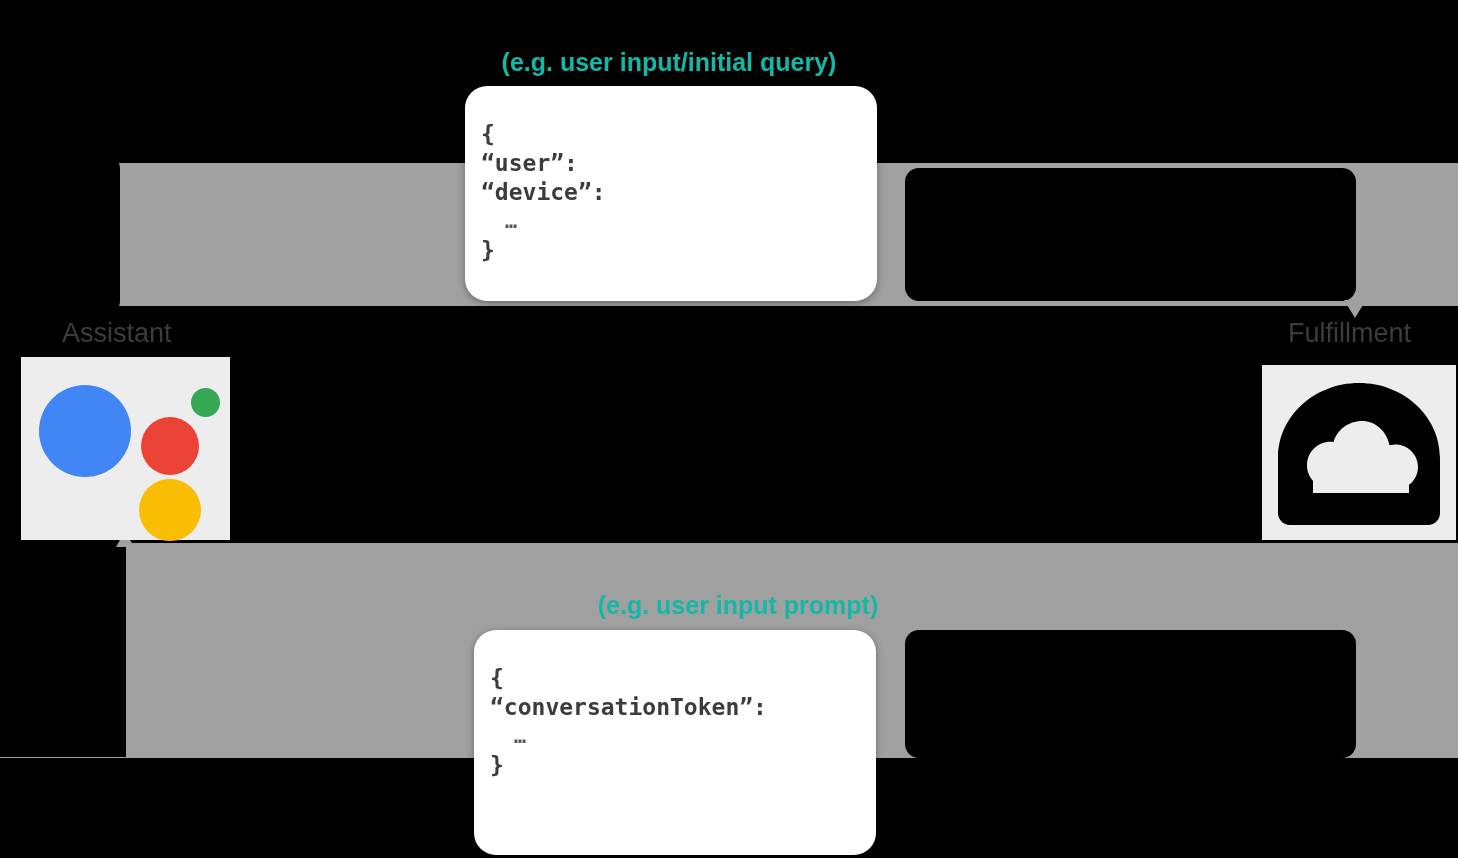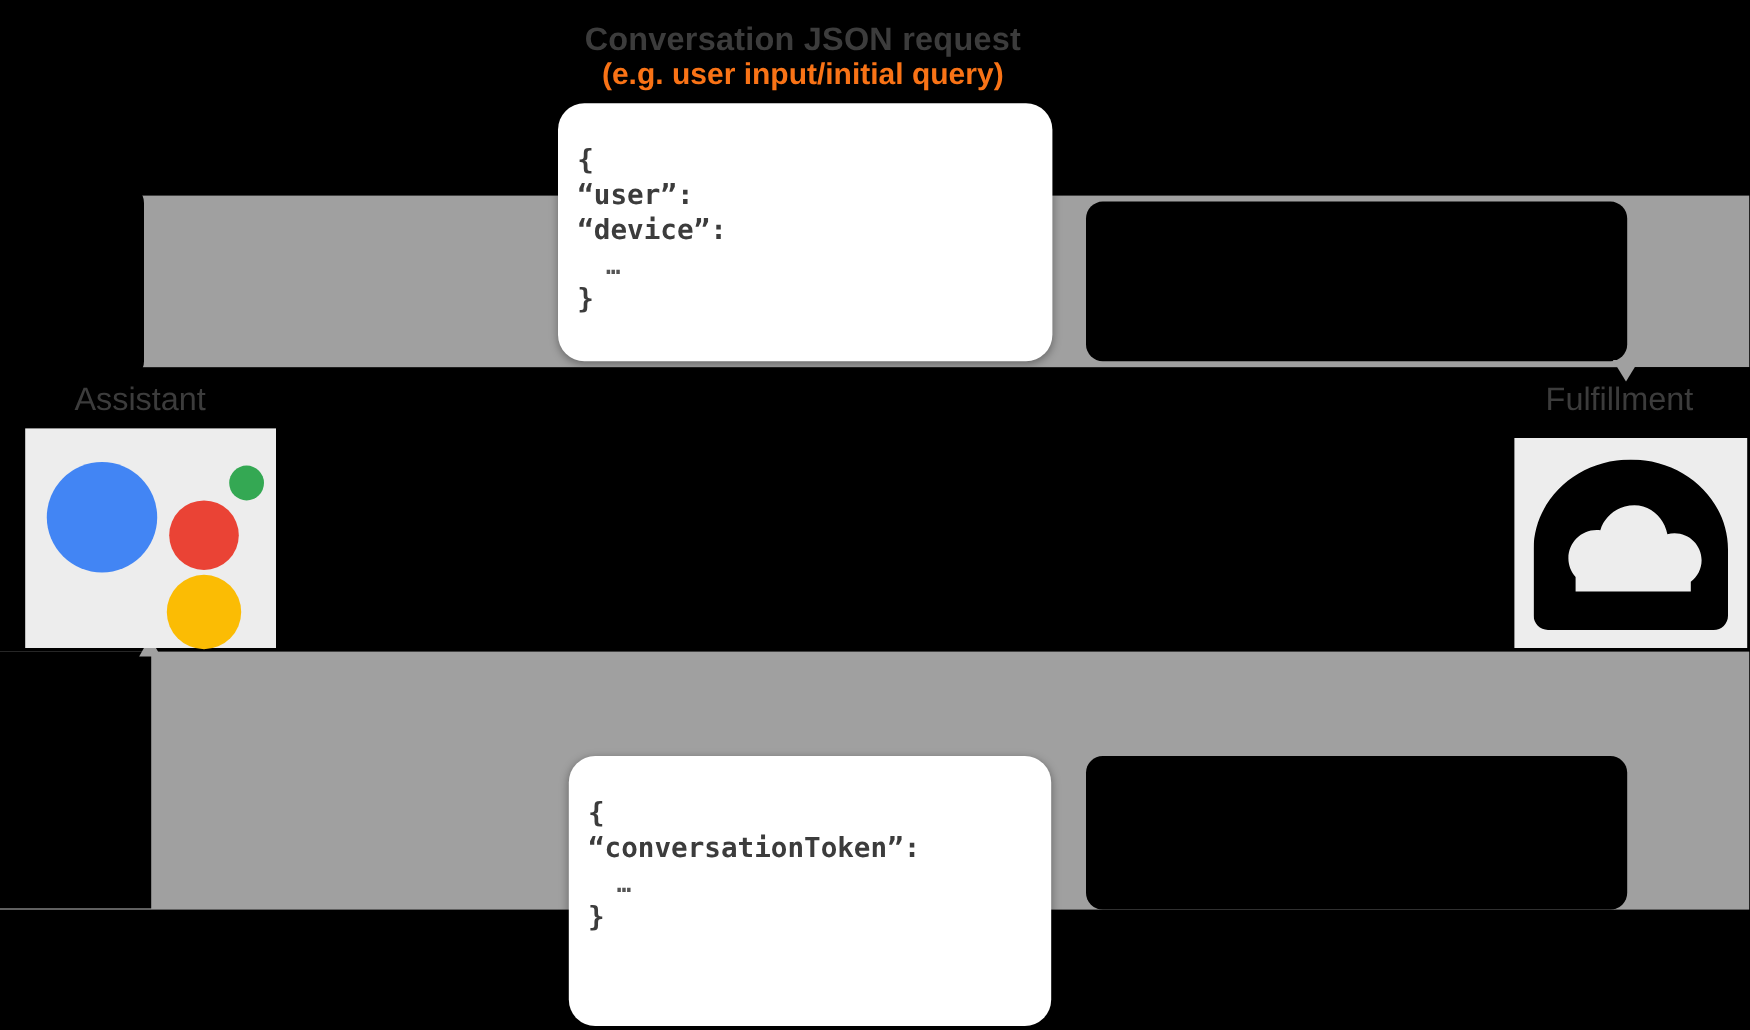--- a/index.html
+++ b/index.html
@@ -136,21 +136,21 @@
     position: absolute;
     color: #3c3c3c;
     font-size: 27px;
     font-weight: 700;
     letter-spacing: 0.2px;
     white-space: nowrap;
     text-align: center;
   }
   .edge-sub {
     position: absolute;
-    color: #f97316;
+    color: #14b8a6;
     font-size: 25px;
     font-weight: 700;
     white-space: nowrap;
     text-align: center;
   }
   #req-title { left: 0px;  top: 18px;  width: 1338px; }
   #req-sub   { left: 0px;  top: 48px;  width: 1338px; }
   #res-title { left: 120px; top: 556px; width: 1236px; }
   #res-sub   { left: 120px; top: 591px; width: 1236px; }
 
@@ -194,23 +194,23 @@
   <div class="plate" id="top-plate-left"></div>
   <div class="plate" id="top-plate-right"></div>
   <div class="plate" id="top-plate-far"></div>
   <div class="arrow-head" id="top-arrow-head"></div>
 
   <div class="band" id="bottom-band"></div>
   <div class="plate" id="bottom-plate-left"></div>
   <div class="plate" id="bottom-plate-right"></div>
   <div class="arrow-head" id="bottom-arrow-head"></div>
 
-  <div class="edge-label" id="req-title">Conversation JSON request</div>
   <div class="edge-sub" id="req-sub">(e.g. user input/initial query)</div>
 
+  <div class="edge-sub" id="res-sub">(e.g. user input prompt)</div>
 
   <div class="node-label" id="assistant-label">Assistant</div>
   <div class="node-label" id="fulfillment-label">Fulfillment</div>
 
   <div class="icon-tile" id="assistant-tile">
     <div class="ga-dot" id="ga-blue"></div>
     <div class="ga-dot" id="ga-red"></div>
     <div class="ga-dot" id="ga-green"></div>
     <div class="ga-dot" id="ga-yellow"></div>
   </div>

